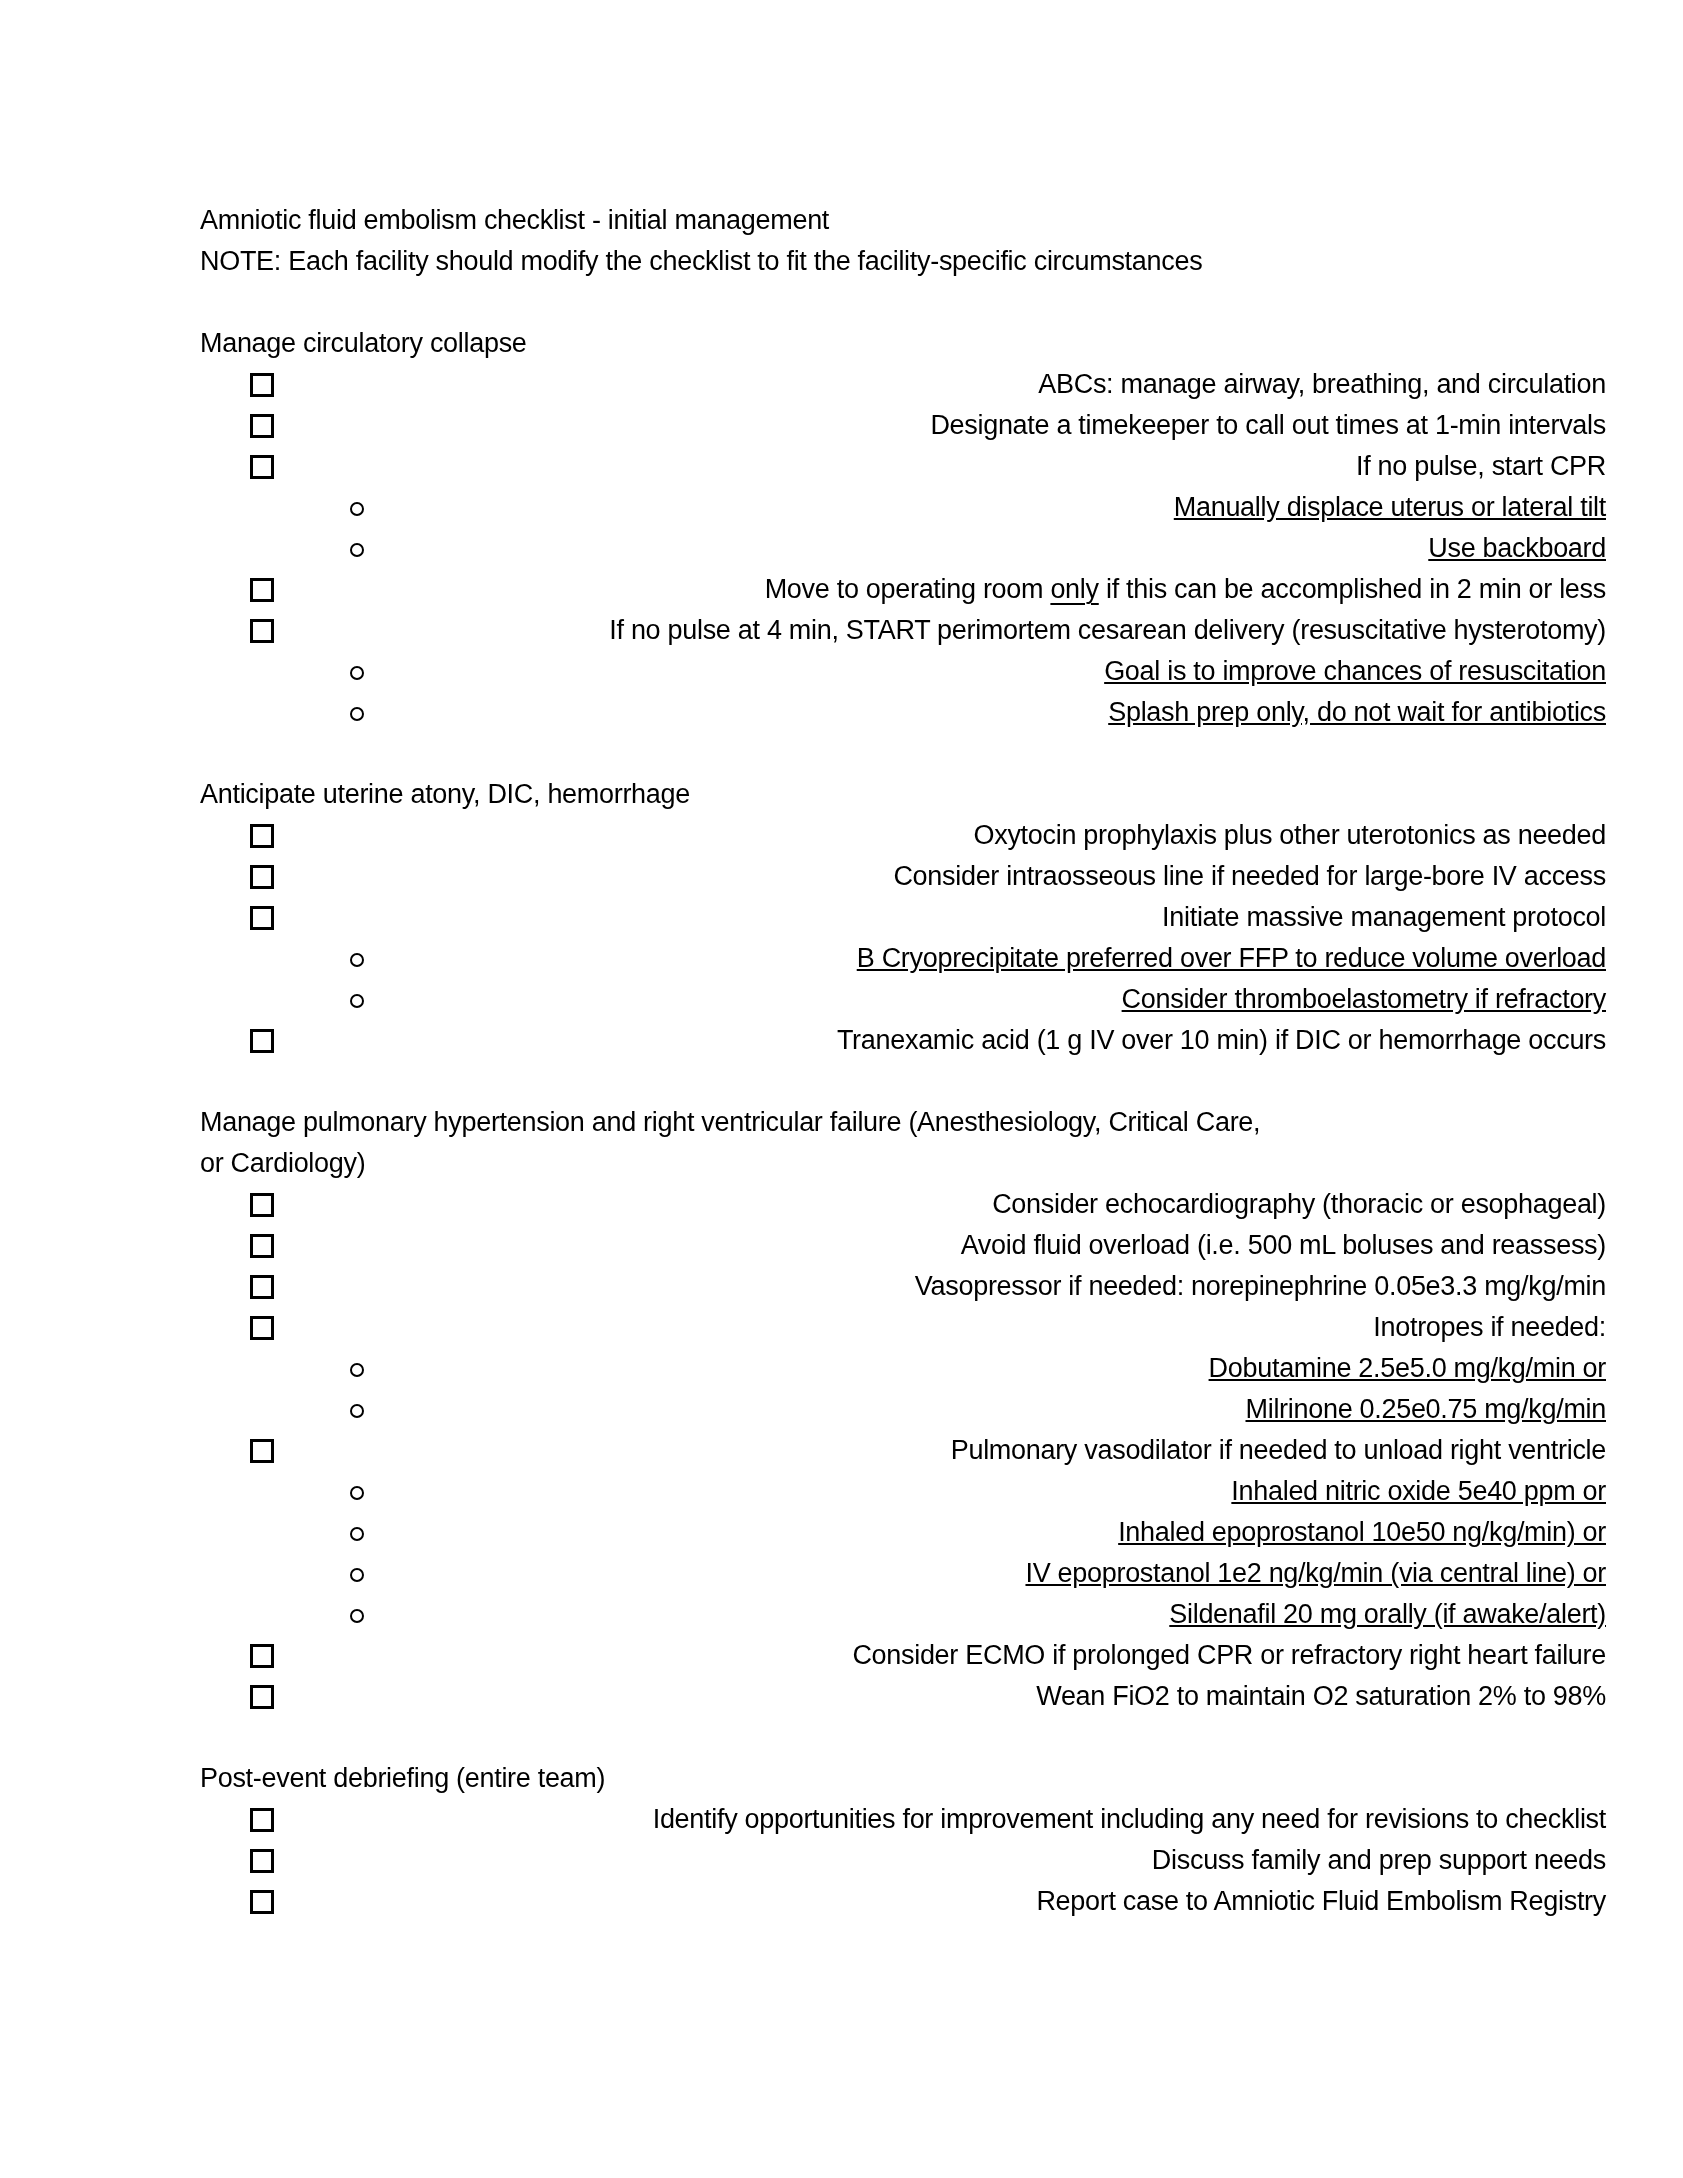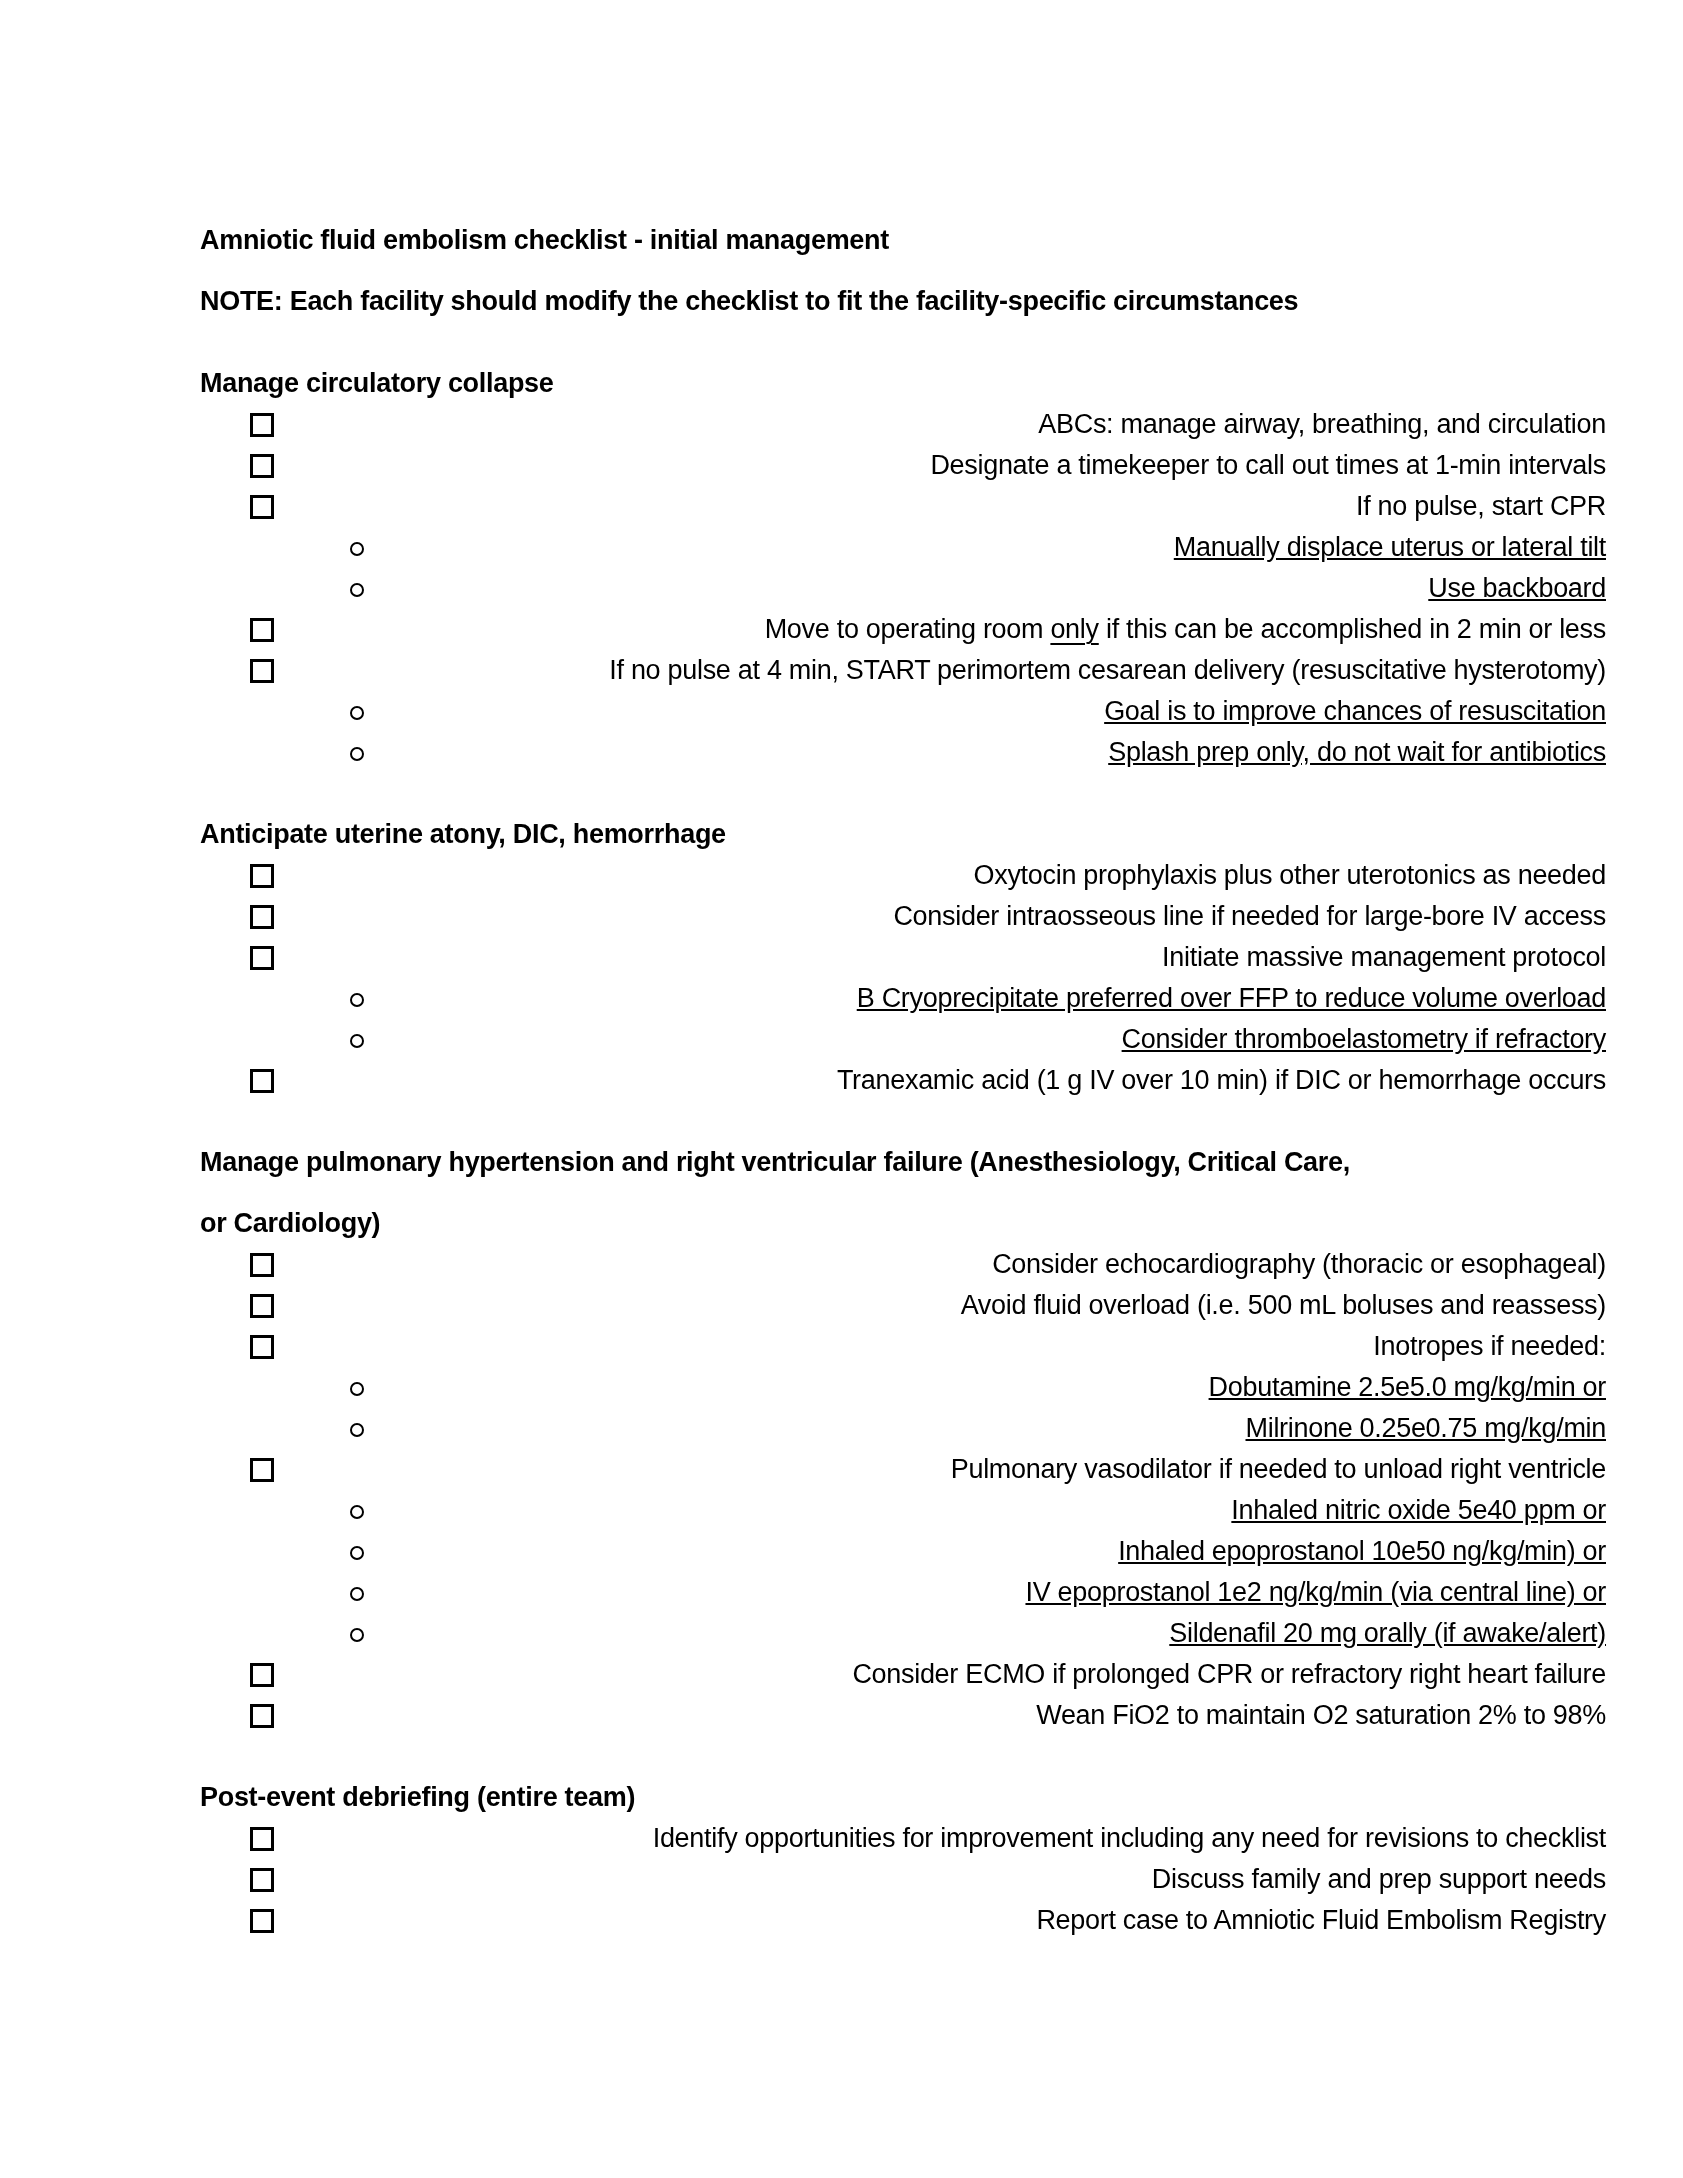--- a/index.html
+++ b/index.html
@@ -18,22 +18,21 @@
     font-family: "Liberation Sans", "DejaVu Sans", sans-serif;
     overflow: hidden;
   }
   .content {
     position: absolute;
     left: 200px;
     top: 200px;
     width: 1406px;
   }
   .heading-line {
-    font-weight: 700;
-    margin-top: 20px;
+    font-weight: 400;
   }
   .heading-line, .item {
     height: 41px;
     line-height: 41px;
     font-size: 27px;
     letter-spacing: -0.3px;
     white-space: nowrap;
   }
   .section { margin-top: 41px; }
   .item { position: relative; text-align: right; }
@@ -94,20 +93,21 @@
           <div class="item l1"><span class="box"></span><span class="txt">Initiate massive management protocol</span></div>
           <div class="item l2"><span class="circle"></span><span class="txt">B Cryoprecipitate preferred over FFP to reduce volume overload</span></div>
           <div class="item l2"><span class="circle"></span><span class="txt">Consider thromboelastometry if refractory</span></div>
           <div class="item l1"><span class="box"></span><span class="txt">Tranexamic acid (1 g IV over 10 min) if DIC or hemorrhage occurs</span></div>
         </section>
         <section class="section">
           <div class="heading-line">Manage pulmonary hypertension and right ventricular failure (Anesthesiology, Critical Care,</div>
           <div class="heading-line">or Cardiology)</div>
           <div class="item l1"><span class="box"></span><span class="txt">Consider echocardiography (thoracic or esophageal)</span></div>
           <div class="item l1"><span class="box"></span><span class="txt">Avoid fluid overload (i.e. 500 mL boluses and reassess)</span></div>
+          <div class="item l1"><span class="box"></span><span class="txt">Vasopressor if needed: norepinephrine 0.05e3.3 mg/kg/min</span></div>
           <div class="item l1"><span class="box"></span><span class="txt">Inotropes if needed:</span></div>
           <div class="item l2"><span class="circle"></span><span class="txt">Dobutamine 2.5e5.0 mg/kg/min or</span></div>
           <div class="item l2"><span class="circle"></span><span class="txt">Milrinone 0.25e0.75 mg/kg/min</span></div>
           <div class="item l1"><span class="box"></span><span class="txt">Pulmonary vasodilator if needed to unload right ventricle</span></div>
           <div class="item l2"><span class="circle"></span><span class="txt">Inhaled nitric oxide 5e40 ppm or</span></div>
           <div class="item l2"><span class="circle"></span><span class="txt">Inhaled epoprostanol 10e50 ng/kg/min) or</span></div>
           <div class="item l2"><span class="circle"></span><span class="txt">IV epoprostanol 1e2 ng/kg/min (via central line) or</span></div>
           <div class="item l2"><span class="circle"></span><span class="txt">Sildenafil 20 mg orally (if awake/alert)</span></div>
           <div class="item l1"><span class="box"></span><span class="txt">Consider ECMO if prolonged CPR or refractory right heart failure</span></div>
           <div class="item l1"><span class="box"></span><span class="txt">Wean FiO2 to maintain O2 saturation 2% to 98%</span></div>

